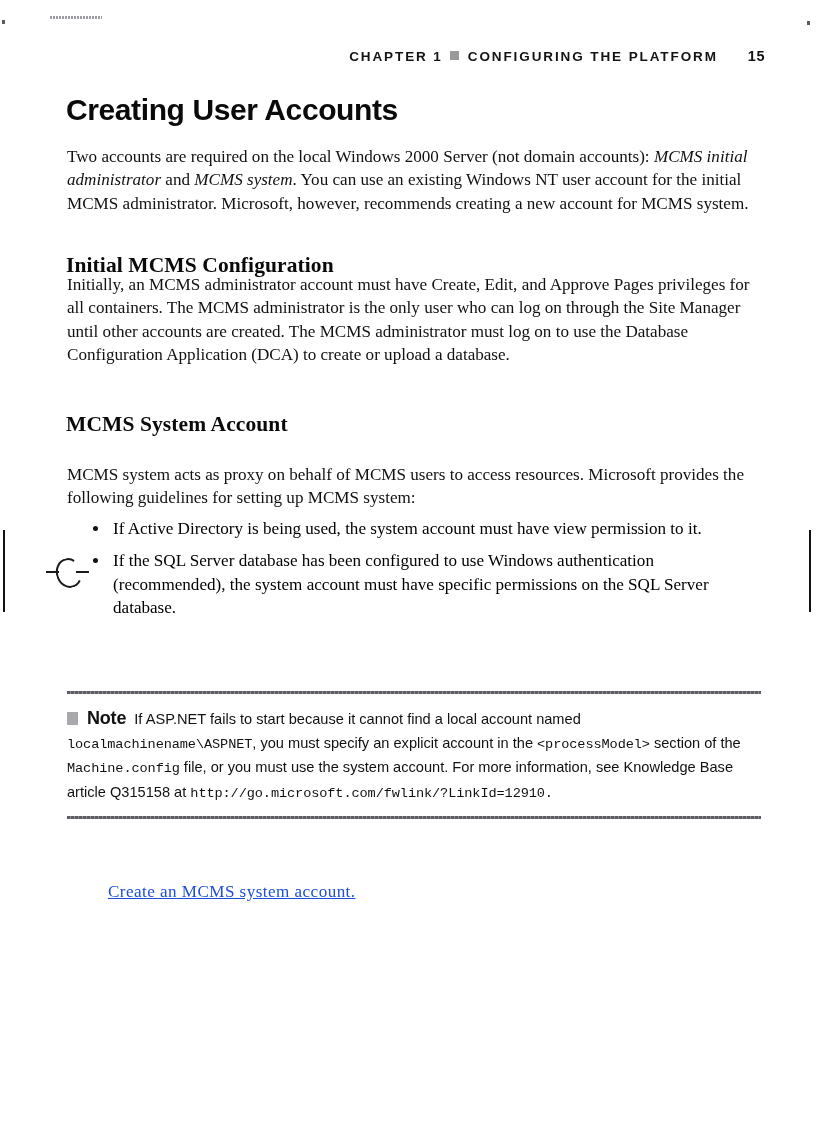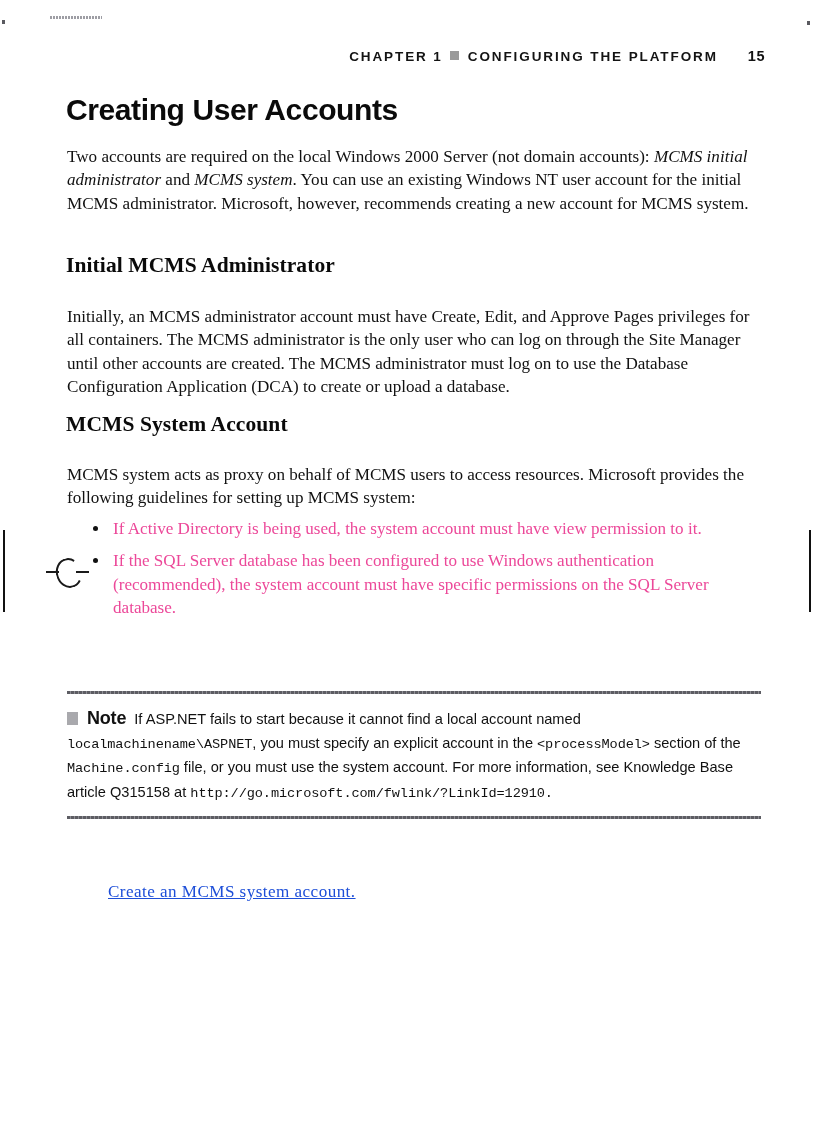--- a/index.html
+++ b/index.html
@@ -154,37 +154,37 @@
   .body-p {
     position: absolute;
     left: 67px;
     width: 690px;
     font-size: 17.1px;
     line-height: 23.3px;
     color: #111111;
     text-align: left;
   }
   #p-intro { top: 145px; }
-  #p-admin { top: 305px; }
+  #p-admin { top: 273px; }
   #p-system { top: 463px; }
   .body-p i { font-style: italic; }
 
   
   .bullets {
     position: absolute;
     left: 90px;
     top: 517px;
     width: 672px;
   }
   .bullet-item {
     position: relative;
     padding-left: 23px;
     font-size: 17.1px;
     line-height: 23.3px;
-    color: #ec4899;
+    color: #000000;
     margin-bottom: 9px;
   }
   .bullet-item:last-child { margin-bottom: 0; }
   .bullet-item .dot {
     position: absolute;
     left: 3px;
     top: 9px;
     width: 5px;
     height: 5px;
     border-radius: 50%;
@@ -266,21 +266,21 @@
     <span class="chap">CHAPTER 1</span>
     <span class="sep-sq"></span>
     <span class="chap">CONFIGURING THE PLATFORM</span>
     <span class="pageno">15</span>
   </div>
 
   <div class="h1">Creating User Accounts</div>
 
   <div class="body-p" id="p-intro"><span>Two accounts are required on the local Windows 2000 Server (not domain accounts): </span><i>MCMS initial administrator</i><span> and </span><i>MCMS system</i><span>. You can use an existing Windows NT user account for the initial MCMS administrator. Microsoft, however, recommends creating a new account for MCMS system.</span></div>
 
-  <div class="h2" id="h2-admin">Initial MCMS Administrator</div>
+  <div class="h2" id="h2-admin">Initial MCMS Configuration</div>
   <div class="body-p" id="p-admin">Initially, an MCMS administrator account must have Create, Edit, and Approve Pages privileges for all containers. The MCMS administrator is the only user who can log on through the Site Manager until other accounts are created. The MCMS administrator must log on to use the Database Configuration Application (DCA) to create or upload a database.</div>
 
   <div class="h2" id="h2-system">MCMS System Account</div>
   <div class="body-p" id="p-system">MCMS system acts as proxy on behalf of MCMS users to access resources. Microsoft provides the following guidelines for setting up MCMS system:</div>
 
   <div class="bullets">
     <div class="bullet-item">
       <span class="dot"></span>
       <span>If Active Directory is being used, the system account must have view permission to it.</span>
     </div>

